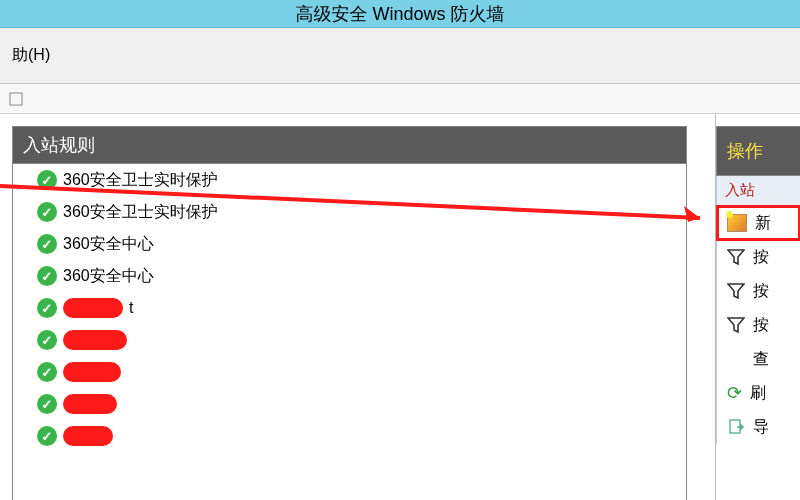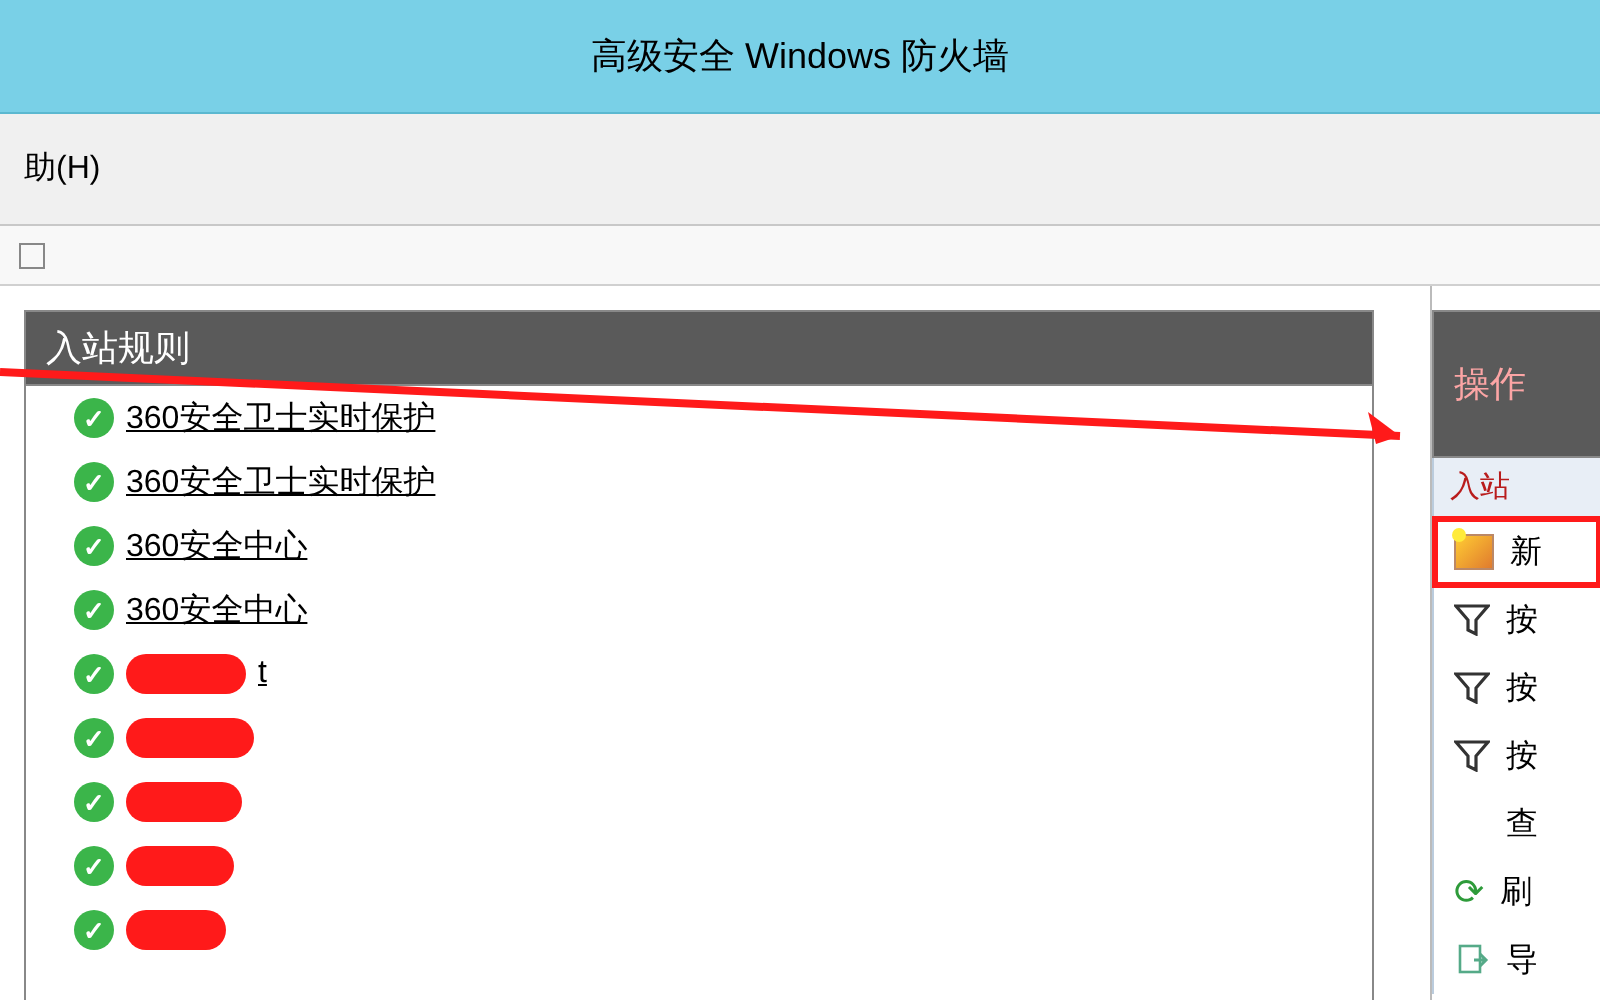--- a/index.html
+++ b/index.html
@@ -1,18 +1,18 @@
 <!DOCTYPE html>
 <html><head>
 <meta charset="utf-8">
 <style>
   * { box-sizing: border-box; margin: 0; padding: 0; font-family: "Microsoft YaHei", "SimSun", sans-serif; }
   html, body { width: 800px; height: 500px; overflow: hidden; background: #fff; }
   .titlebar {
-    height: 57px; background: #79d0e7; display: flex; align-items: center; justify-content: center;
+    height: 28px; background: #79d0e7; display: flex; align-items: center; justify-content: center;
     font-size: 18px; color: #000; border-bottom: 1px solid #5bb8d0;
   }
   .menubar {
     height: 56px; background: #f0f0f0; display: flex; align-items: center; padding-left: 4px;
     font-size: 16px; border-bottom: 1px solid #c8c8c8;
   }
   .menubar-item { padding: 4px 8px; }
   .toolbar {
     height: 30px; background: #f8f8f8; border-bottom: 1px solid #d0d0d0;
     display: flex; align-items: center; padding-left: 6px; gap: 4px;
@@ -45,29 +45,29 @@
   .scroll-col { width: 24px; border-left:1px solid #d0d0d0; height:100%; display:flex; align-items:flex-start; justify-content:center; background:#f0f0f0;}
   .scroll-up { margin-top:3px; width:0;height:0;border-left:5px solid transparent;border-right:5px solid transparent;border-bottom:6px solid #666;}
   .rules { flex:1; overflow:hidden; }
   .rule-row {
     display: flex; align-items: center; height: 32px; font-size: 16px; padding-left: 24px; gap: 6px;
   }
   .check-icon {
     width: 20px; height: 20px; border-radius: 50%; background: #3bb54a; display:flex; align-items:center; justify-content:center;
     color:#fff; font-size:13px; font-weight:bold; flex-shrink:0;
   }
-  .rule-label { white-space: nowrap; text-decoration: underline; }
+  .rule-label { white-space: nowrap; }
   .redact {
     display:inline-block; background:#ff1a1a; border-radius:12px; height:20px; vertical-align:middle;
   }
   .side-panel {
     width: 85px; border-left: 1px solid #bbb; display:flex; flex-direction:column; padding-top:12px;
   }
   .side-header {
-    background:#5a5a5a; color:#fca5a5; font-size:18px; padding:24px 10px; border:1px solid #888; border-right:none;
+    background:#5a5a5a; color:#fde047; font-size:18px; padding:12px 10px; border:1px solid #888; border-right:none;
   }
   .side-sub {
     background:#e8eef6; color:#b91c1c; font-size:15px; padding:5px 8px; border:1px solid #bcd; border-right:none; border-top:none;
   }
   .action-list { border-left:1px solid #bcd; }
   .action-item {
     display:flex; align-items:center; gap:8px; height:34px; padding-left:10px; font-size:16px;
   }
   .action-item.highlight { outline:3px solid #ff1a1a; outline-offset:-2px; }
   .ai-new { width:20px; height:18px; background:linear-gradient(135deg,#ffcc33,#e07b2e); border:1px solid #b86; position:relative;}

